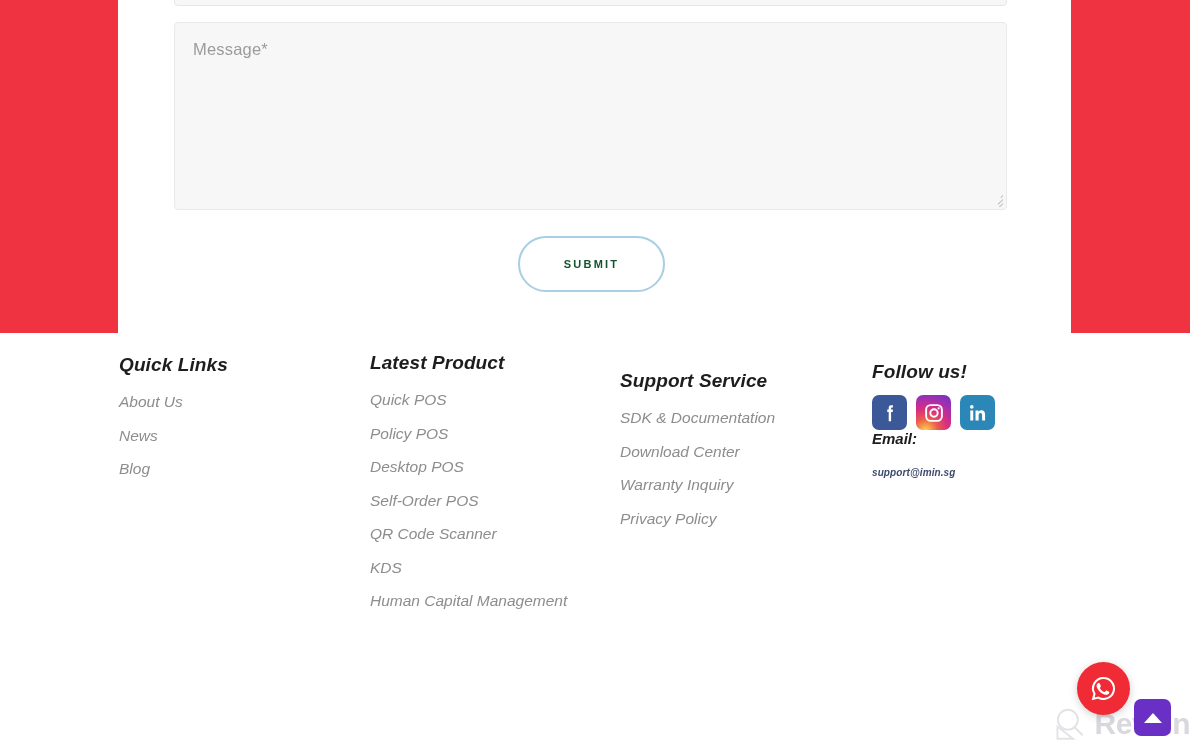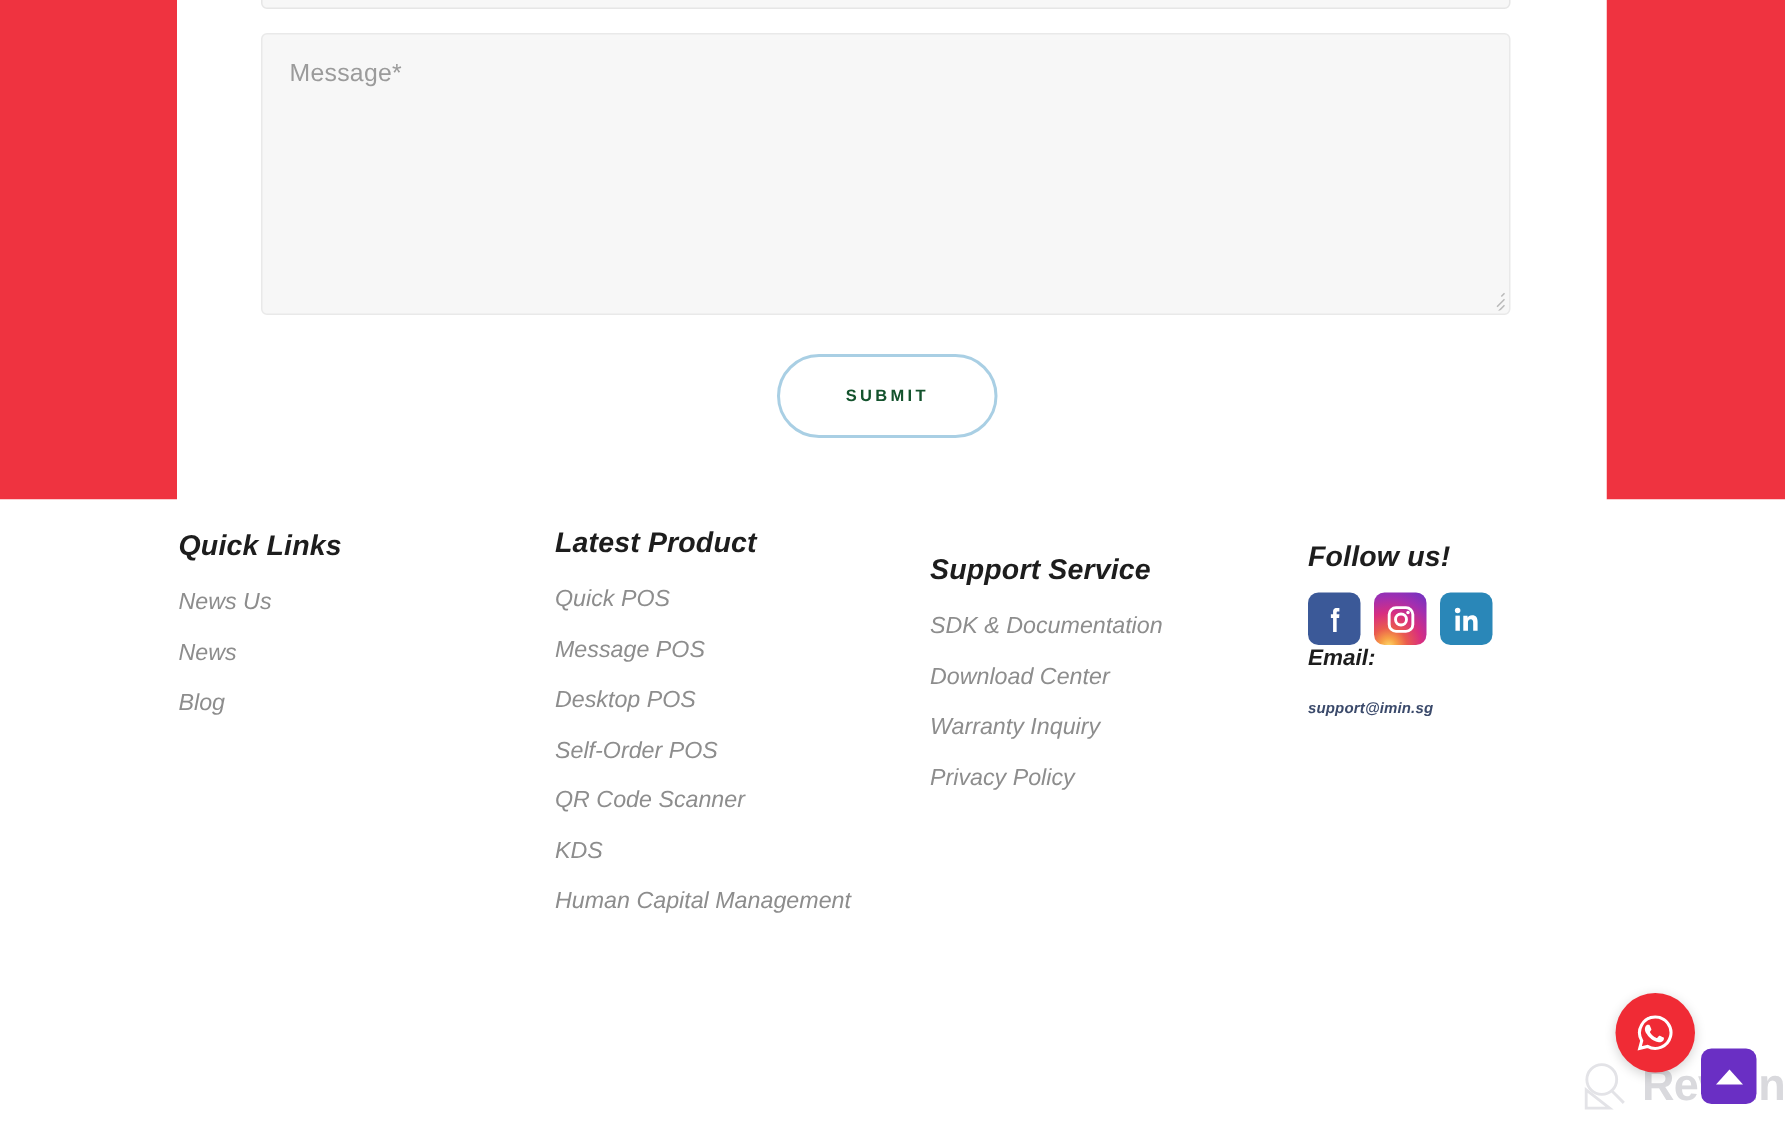--- a/index.html
+++ b/index.html
@@ -276,29 +276,29 @@
       </div>
     </div>
 
     <button class="submit-btn">SUBMIT</button>
   </div>
 
   <div class="footer">
 
     <div class="fcol fcol-1">
       <h3>Quick Links</h3>
-      <a class="flink" href="#">News Us</a>
+      <a class="flink" href="#">About Us</a>
       <a class="flink" href="#">News</a>
       <a class="flink" href="#">Blog</a>
     </div>
 
     <div class="fcol fcol-2">
       <h3>Latest Product</h3>
       <a class="flink" href="#">Quick POS</a>
-      <a class="flink" href="#">Message POS</a>
+      <a class="flink" href="#">Policy POS</a>
       <a class="flink" href="#">Desktop POS</a>
       <a class="flink" href="#">Self-Order POS</a>
       <a class="flink" href="#">QR Code Scanner</a>
       <a class="flink" href="#">KDS</a>
       <a class="flink" href="#">Human Capital Management</a>
     </div>
 
     <div class="fcol fcol-3">
       <h3>Support Service</h3>
       <a class="flink" href="#">SDK &amp; Documentation</a>

